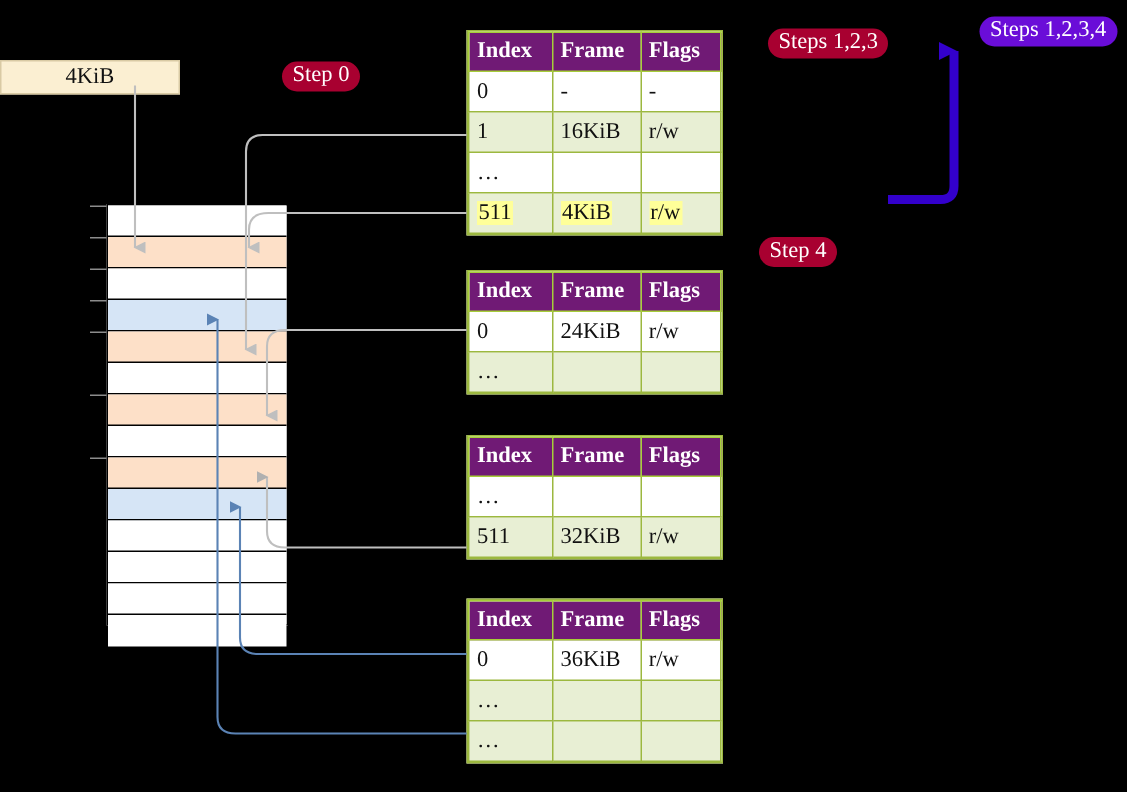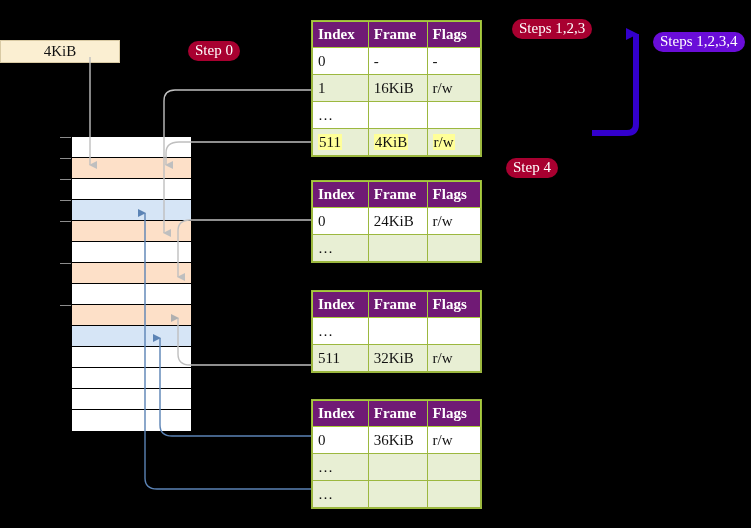--- a/index.html
+++ b/index.html
@@ -82,21 +82,21 @@
 <div class="kib" style="left:0px;top:40px;width:118px;height:21px;">
   <span>4KiB</span>
 </div>
 
 <div class="steplab red" style="left:188px;top:41px;">
   <span>Step 0</span>
 </div>
 <div class="steplab red" style="left:512px;top:19px;">
   <span>Steps 1,2,3</span>
 </div>
-<div class="steplab violet" style="left:653px;top:32px;">
+<div class="steplab violet" style="left:653px;top:11px;">
   <span>Steps 1,2,3,4</span>
 </div>
 <div class="steplab red" style="left:506px;top:158px;">
   <span>Step 4</span>
 </div>
 
 <div class="pt" id="pt0" style="left:311px;top:20px;width:169px;">
     <table>
       <thead>
         <tr>

